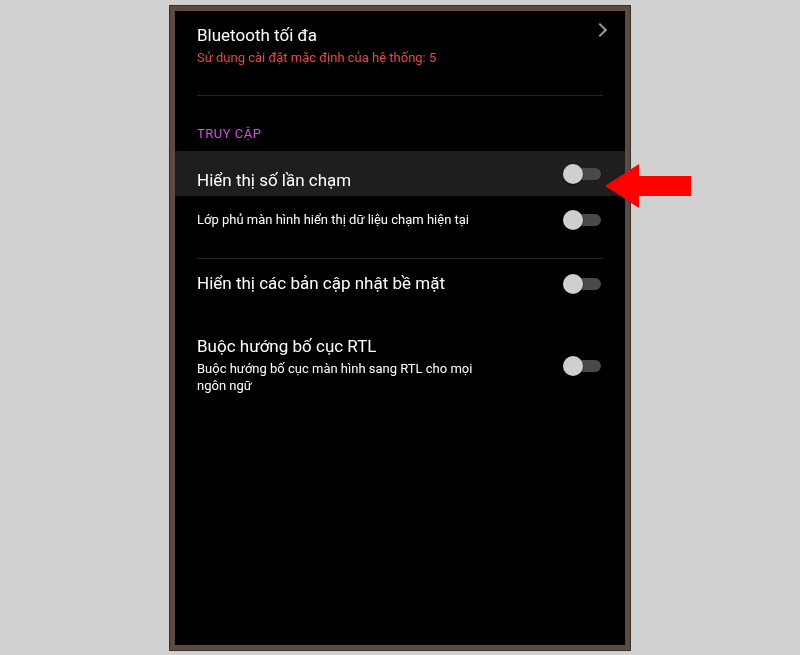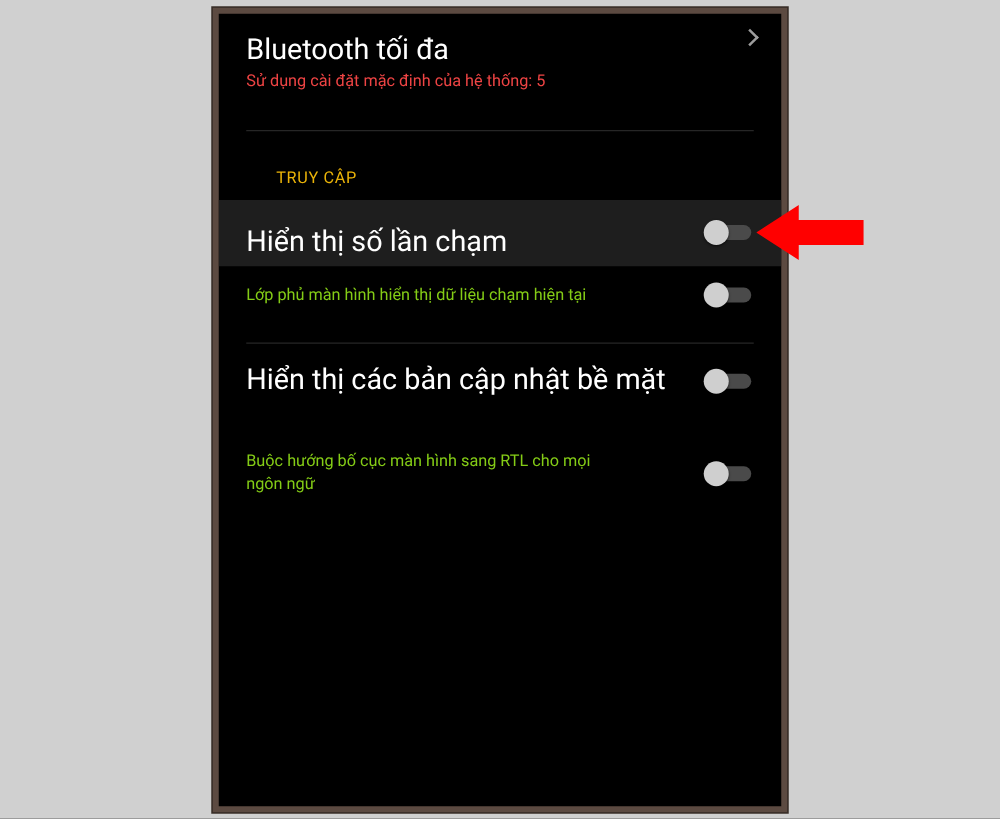--- a/index.html
+++ b/index.html
@@ -27,48 +27,47 @@
       overflow: hidden;
       color: #fff;
     }
 
     
     .item {
       padding: 13px 22px 15px 22px;
       position: relative;
     }
     .item .title {
-      font-size: 23px;
+      font-size: 17px;
       font-weight: 400;
       color: #fff;
       line-height: 1.35;
     }
     .item .subtitle {
       font-size: 13px;
-      color: #84cc16;
+      color: #ffffff;
       line-height: 1.35;
       margin-top: 2px;
       padding-right: 56px;
     }
 
     .item.link .title { padding-right: 26px; }
 
     .item.highlight {
       background: #1e1e1e;
     }
     .item.highlight .title { color: #fff; }
 
     .item.toggle { padding-right: 82px; }
 
     .section-header {
       padding: 30px 22px 10px 22px;
       font-size: 13px;
       letter-spacing: 0.04em;
-      color: #eab308;
-      margin-left: 24px;
+      color: #d946ef;
     }
 
     .divider {
       height: 1px;
       background: #262626;
       margin: 0 22px;
     }
     .spacer-sm { height: 6px; }
     .spacer-md { height: 14px; }
 
@@ -163,20 +162,21 @@
       <div class="thumb"></div>
     </div>
   </div>
 
   <div class="spacer-sm"></div>
 
 
   <div class="spacer-sm"></div>
 
   <div class="item toggle">
+    <div class="title">Buộc hướng bố cục RTL</div>
     <div class="subtitle">Buộc hướng bố cục màn hình sang RTL cho mọi ngôn ngữ</div>
     <div class="switch">
       <div class="track"></div>
       <div class="thumb"></div>
     </div>
   </div>
 
 </div>
 
 <div class="annotation-arrow" style="left:605px; top:158px; width:86px; height:56px;">

